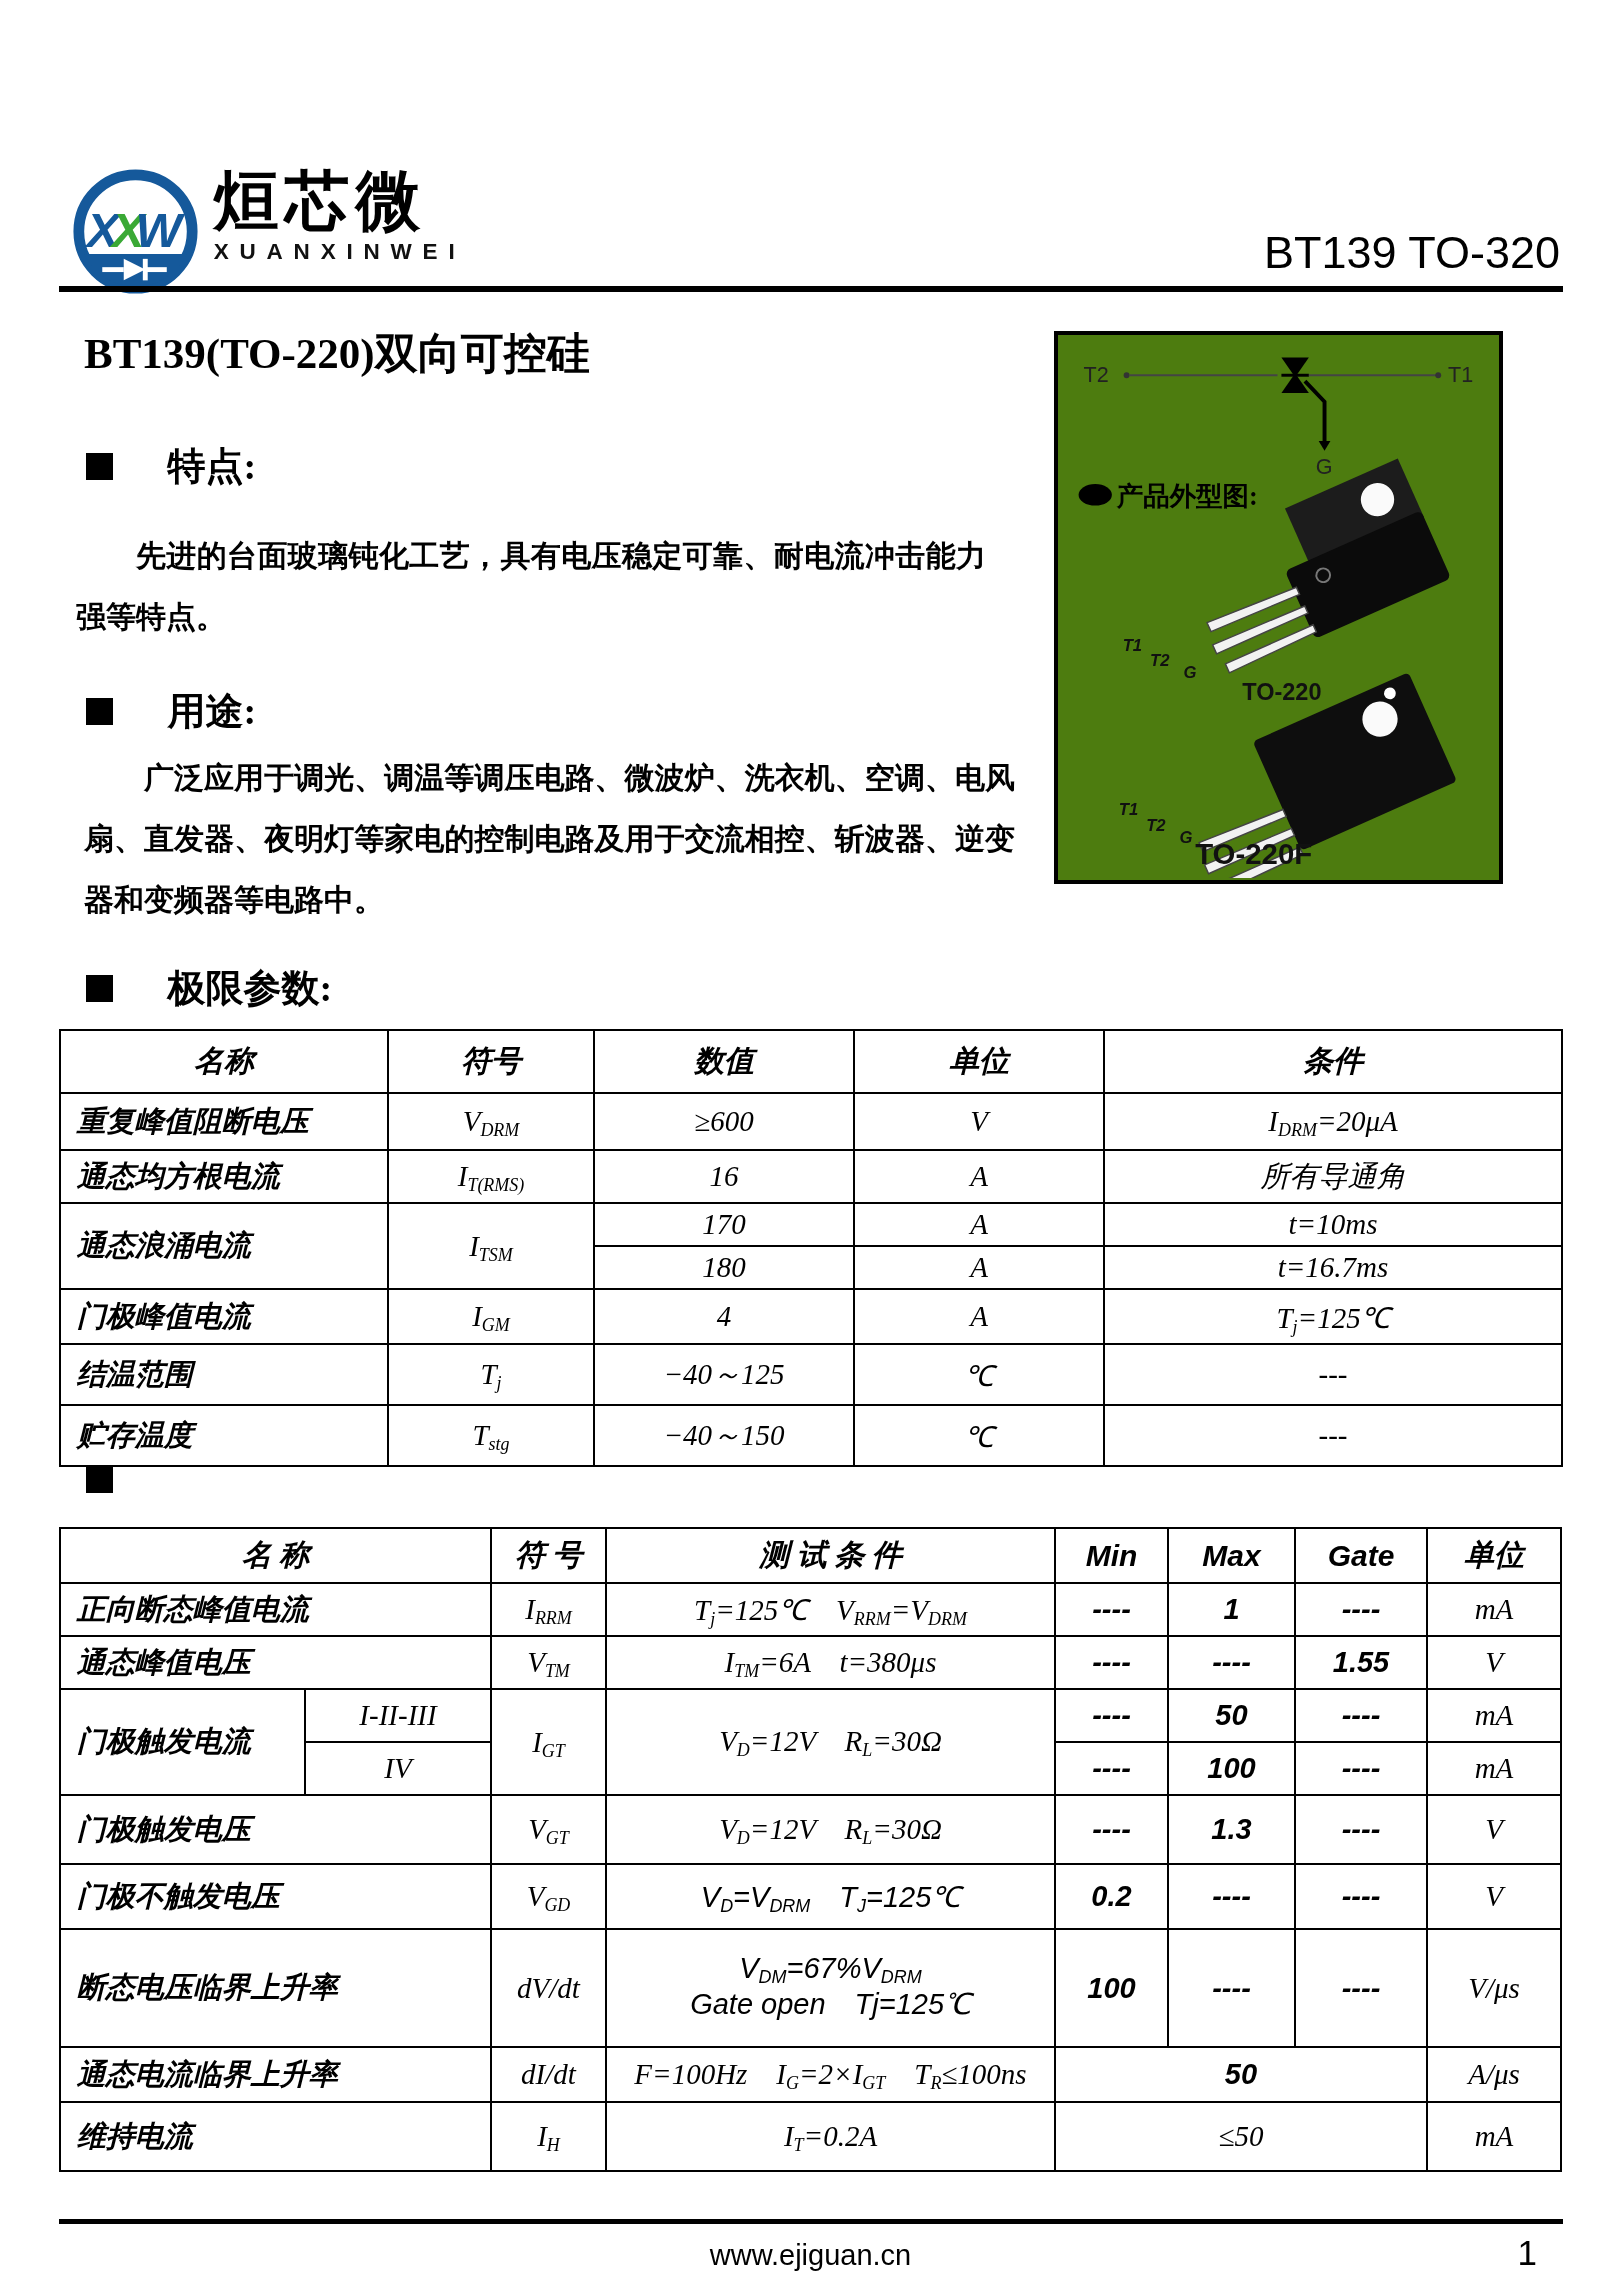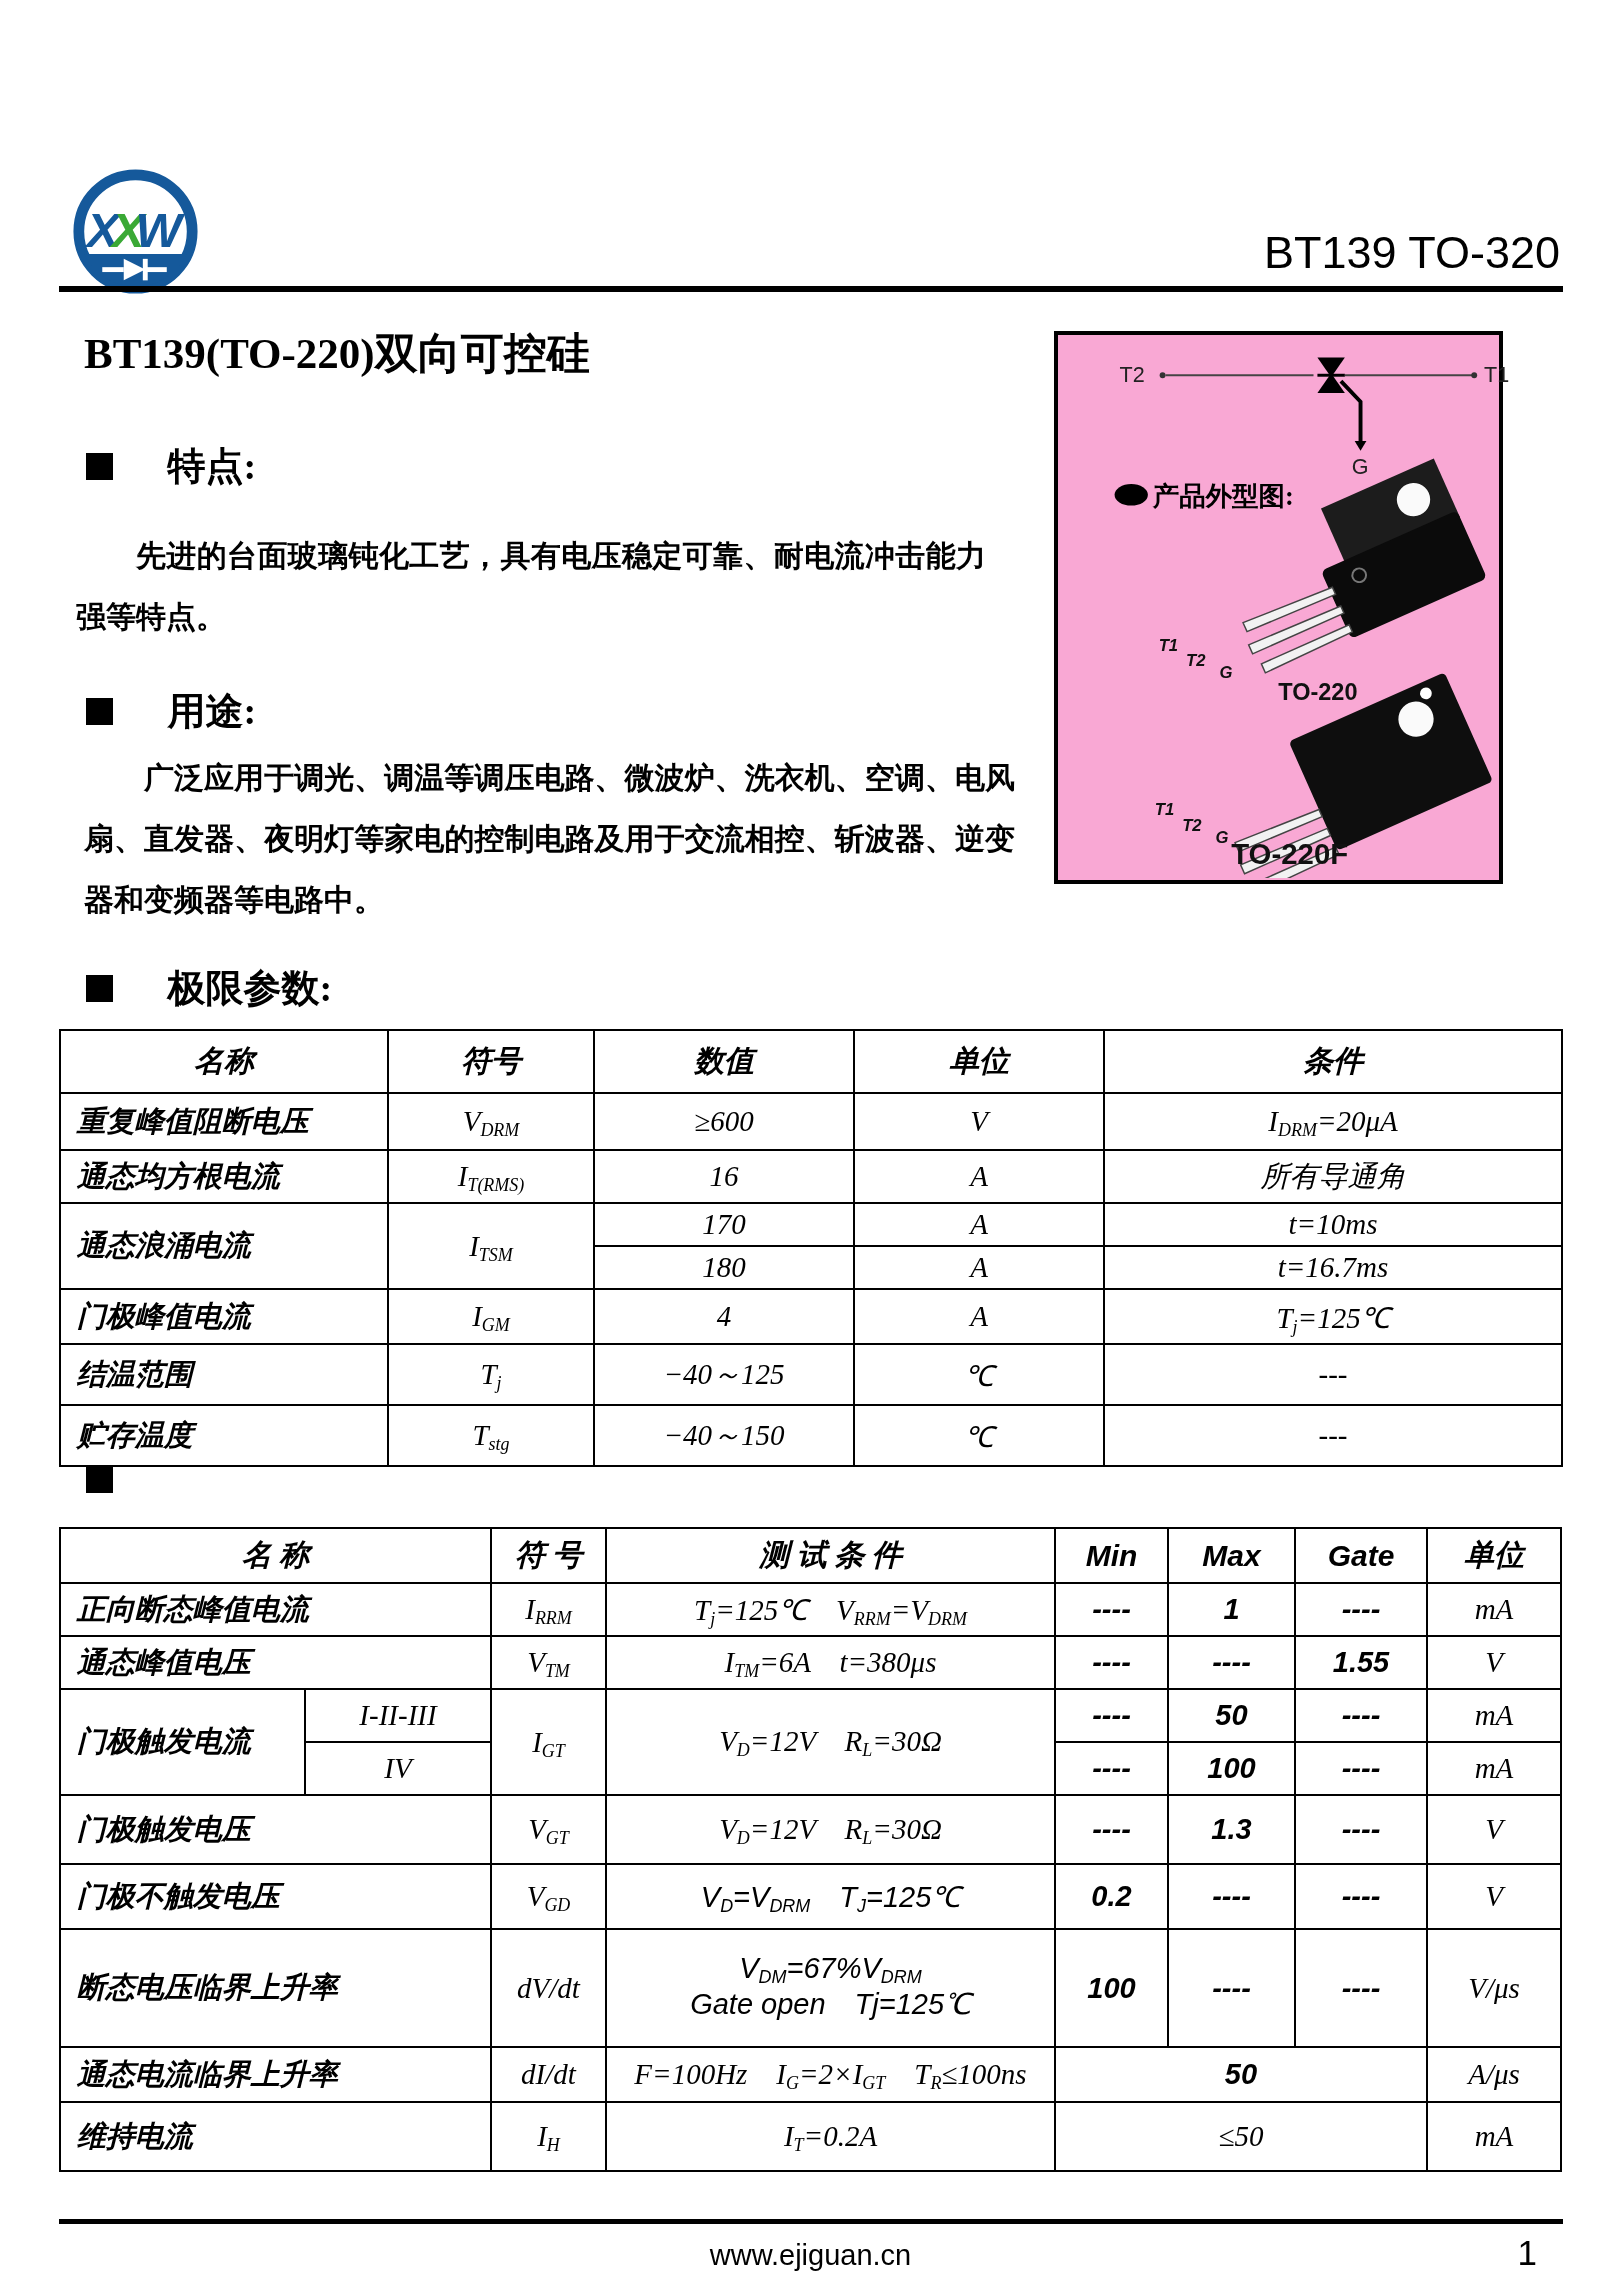--- a/index.html
+++ b/index.html
@@ -26,21 +26,21 @@
   
   .section-h{display:flex;align-items:center;gap:39px;}
   .bullet-sq{width:26.5px;height:26.5px;background:#000;flex:0 0 auto;}
   .section-h .txt{font-size:38px;font-weight:bold;margin-left:16px;}
 
   .para{font-size:30px;font-weight:700;line-height:61px;text-align:justify;}
   .indent{text-indent:2em;}
 
   
   .outline-box{left:1054px;top:331px;width:449px;height:553px;border:4.9px solid #000;
-               box-sizing:border-box;background:#f9a8d4;padding-left:36px;}
+               box-sizing:border-box;background:#4d7c0f;}
   .schem-label{font-family:"Liberation Sans",sans-serif;font-size:22px;fill:#222;}
   .pin-label{font-family:"Liberation Sans",sans-serif;font-size:17px;font-weight:bold;
              font-style:italic;fill:#111;}
   .pkg-caption{font-family:"Liberation Sans",sans-serif;font-weight:bold;fill:#111;}
   .outline-lbl-txt{font-size:27px;font-weight:bold;fill:#000;}
 
   
   table{border-collapse:collapse;table-layout:fixed;}
   .dtable{position:absolute;left:59px;border:2.9px solid #000;font-style:italic;}
   .dtable td,.dtable th{border:2px solid #000;text-align:center;vertical-align:middle;
@@ -68,20 +68,24 @@
       <polygon points="54,94 54,116 76,105" fill="#fff"></polygon>
       <line x1="76" y1="94" x2="76" y2="116" stroke="#fff" stroke-width="5"></line>
       <line x1="76" y1="105" x2="98" y2="105" stroke="#fff" stroke-width="5"></line>
     </g>
     <g font-family="Liberation Sans, sans-serif" font-weight="bold" font-style="italic" font-size="50">
       <text x="16" y="82" fill="#15599b">X</text>
       <text x="42" y="82" fill="#3aa935">X</text>
       <text x="66" y="82" fill="#15599b">W</text>
     </g>
   </svg>
+  <div class="brand-col">
+    <div class="brand-cn">烜芯微</div>
+    <div class="brand-en">XUANXINWEI</div>
+  </div>
 </div>
 
 <div class="abs part-no">BT139 TO-320</div>
 <div class="abs rule rule-top"></div>
 
 <div class="abs doc-title">BT139(TO-220)双向可控硅</div>
 
 <div class="abs outline-box">
   <svg width="439" height="543" viewBox="0 0 448 554">
 

